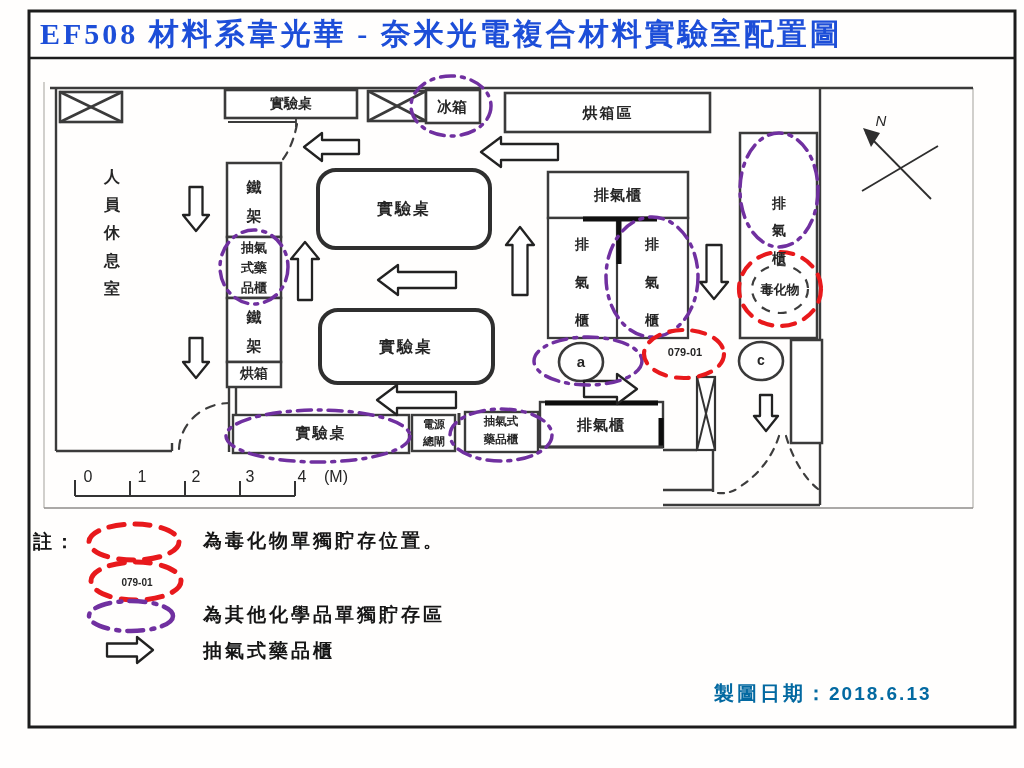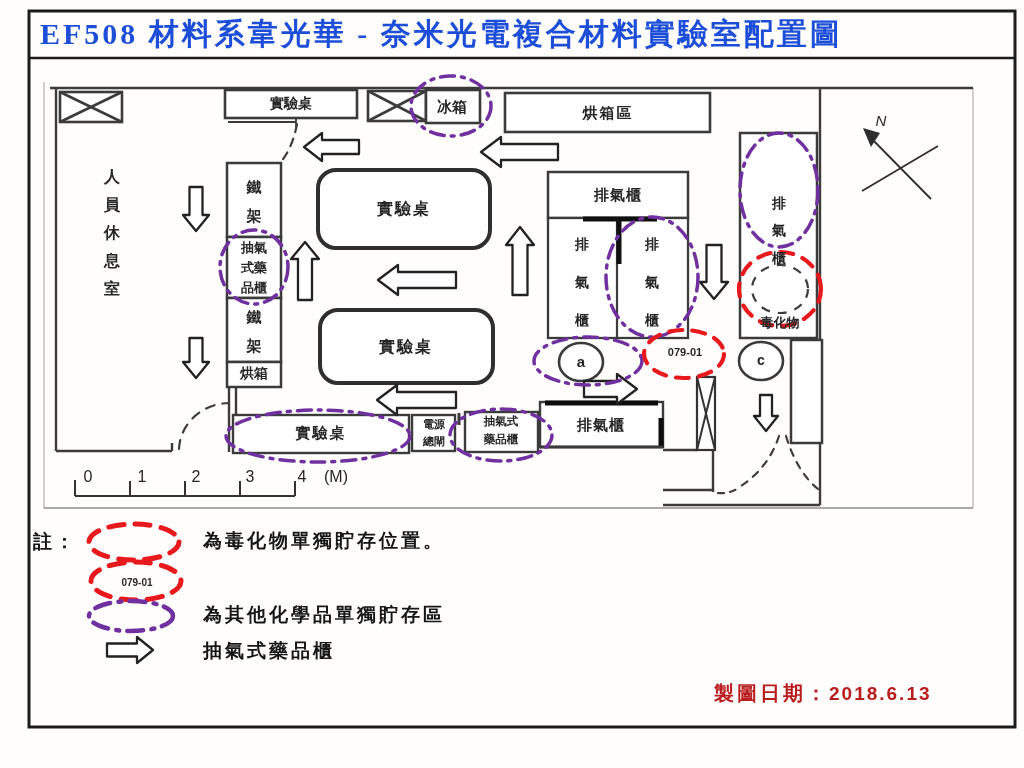--- a/index.html
+++ b/index.html
@@ -2,21 +2,21 @@
 <html><head>
 <meta charset="utf-8">
 <style>
   html,body{margin:0;padding:0;background:#fff;}
   .page{position:relative;width:1024px;height:768px;background:#fffefd;overflow:hidden;
         font-family:"Liberation Sans",sans-serif;}
   .art{position:absolute;left:0;top:0;z-index:1;}
   .labels{position:absolute;left:0;top:0;width:1024px;height:768px;z-index:2;}
   .lbl{position:absolute;transform:translate(-50%,-50%);text-align:center;color:#262626;
        font-weight:600;word-break:break-all;line-height:1.25;}
-  .anch{position:absolute;transform:translate(0,-50%);white-space:nowrap;color:#b91c1c;}
+  .anch{position:absolute;transform:translate(0,-50%);white-space:nowrap;color:#0369a1;}
   .serif{font-family:"Liberation Serif",serif;font-weight:600;}
   .title{font-size:30px;letter-spacing:3px;color:#1d4ed8;}
   .lg{font-size:19px;letter-spacing:3px;color:#161616;}
   .nowrap{white-space:nowrap;}
 </style>
 </head>
 <body>
 
 <div class="page">
 
@@ -189,21 +189,21 @@
 
     <div class="lbl nowrap" style="left:404px;top:209px;font-size:16px;letter-spacing:2px;">實驗桌</div>
     <div class="lbl nowrap" style="left:406px;top:347px;font-size:16px;letter-spacing:2px;">實驗桌</div>
     <div class="lbl nowrap" style="left:321px;top:433px;font-size:15px;letter-spacing:2px;">實驗桌</div>
 
     <div class="lbl nowrap" style="left:618px;top:195px;font-size:15px;letter-spacing:1px;">排氣櫃</div>
     <div class="lbl" style="left:582px;top:283px;font-size:14px;width:1.1em;line-height:2.7;">排氣櫃</div>
     <div class="lbl" style="left:652px;top:283px;font-size:14px;width:1.1em;line-height:2.7;">排氣櫃</div>
 
     <div class="lbl" style="left:779px;top:231px;font-size:14px;width:1.1em;line-height:1.95;">排氣櫃</div>
-    <div class="lbl nowrap" style="left:780px;top:290px;font-size:13px;margin-top:33px;">毒化物</div>
+    <div class="lbl nowrap" style="left:780px;top:290px;font-size:13px;">毒化物</div>
 
     <div class="lbl" style="left:434px;top:432px;font-size:11px;width:2.2em;line-height:1.5;">電源總閘</div>
     <div class="lbl" style="left:501px;top:431px;font-size:11.5px;width:3.2em;line-height:1.55;">抽氣式藥品櫃</div>
     <div class="lbl nowrap" style="left:601px;top:425px;font-size:15px;letter-spacing:1px;">排氣櫃</div>
 
     <div class="lbl nowrap" style="left:581px;top:362px;font-size:15px;">a</div>
     <div class="lbl nowrap" style="left:761px;top:361px;font-size:14px;">c</div>
     <div class="lbl nowrap" style="left:685px;top:353px;font-size:11px;">079-01</div>
 
     <div class="lbl nowrap" style="left:881px;top:121px;font-size:15px;font-style:italic;font-weight:500;">N</div>

